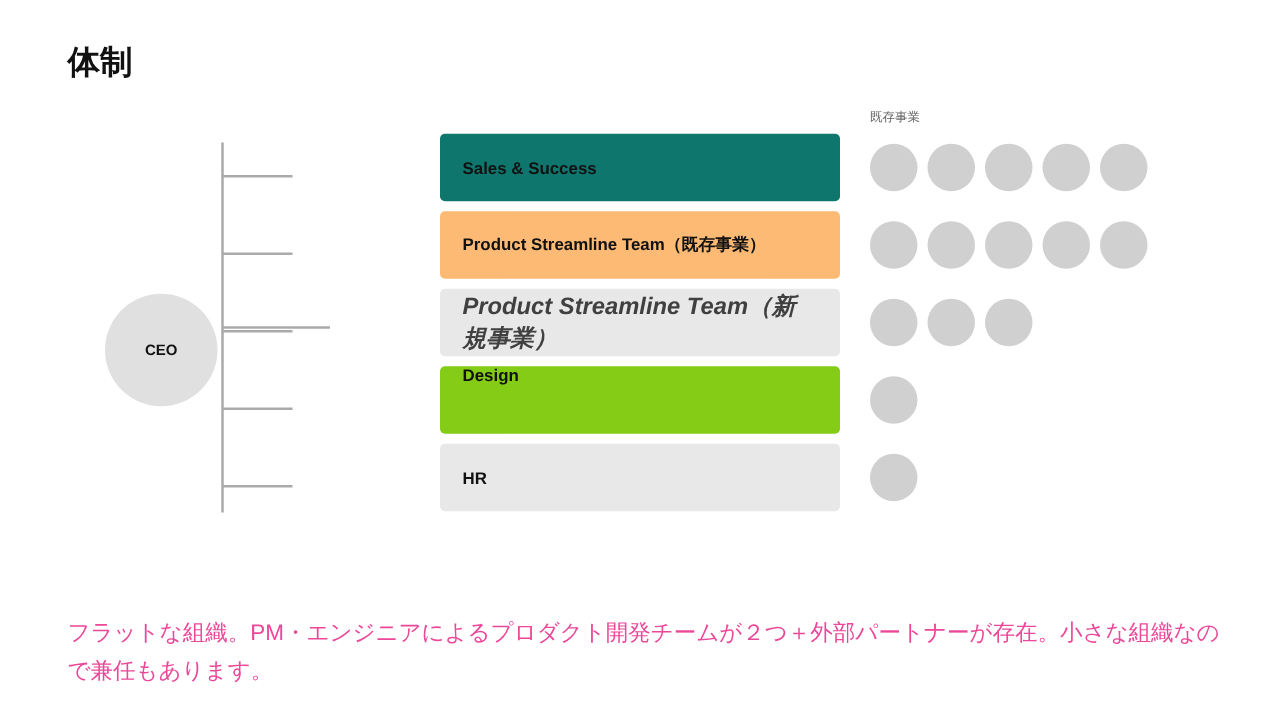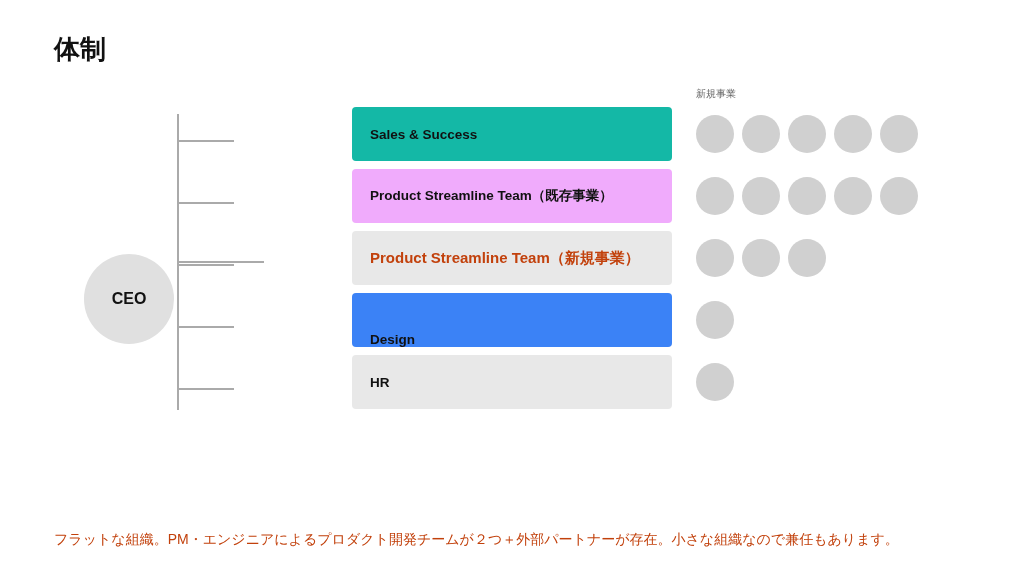--- a/index.html
+++ b/index.html
@@ -40,34 +40,34 @@
       align-self: stretch;
     }
     .ceo-circle {
       width: 90px;
       height: 90px;
       border-radius: 50%;
       background: #e0e0e0;
       display: flex;
       align-items: center;
       justify-content: center;
-      font-size: 16px;
+      font-size: 12px;
       font-weight: 700;
       color: #111;
       position: absolute;
       left: 30px;
       top: 50%;
       transform: translateY(-50%);
       z-index: 2;
     }
     
     .footer-text {
       margin-top: 18px;
-      font-size: 14px;
-      color: #c2410c;
+      font-size: 18px;
+      color: #ec4899;
       line-height: 1.7;
     }
   </style>
 </head>
 <body>
 
 <div class="page">
   <div class="page-title">体制</div>
 
   <div class="main-content">
@@ -90,60 +90,60 @@
         <line x1="2" y1="240" x2="58" y2="240" stroke="#aaa" stroke-width="2"></line>
 
         <line x1="2" y1="302" x2="58" y2="302" stroke="#aaa" stroke-width="2"></line>
       </svg>
     </div>
 
     <div style="display:flex;flex-direction:column;margin-left:58px;">
 
       <div style="display:flex;align-items:center;margin-bottom:6px;">
         <div style="width:320px;"></div>
-        <div style="margin-left:24px;font-size:10px;color:#666;">新規事業</div>
+        <div style="margin-left:24px;font-size:10px;color:#666;">既存事業</div>
       </div>
 
       <div id="dept-rows">
           <div style="display: flex; align-items: center; margin-bottom: 8px;">
-            <div style="background: #14b8a6; border-radius: 4px; padding: 0px 18px; height: 54px; display: flex; align-items: center; width: 320px;">
+            <div style="background: #0f766e; border-radius: 4px; padding: 0px 18px; height: 54px; display: flex; align-items: center; width: 320px;">
               <span style="font-size: 13.5px; font-weight: 600; color: rgb(17, 17, 17);">Sales &amp; Success</span>
             </div>
             <div style="display: flex; align-items: center; gap: 8px; margin-left: 24px; height: 54px;">
               <div style="width: 38px; height: 38px; border-radius: 50%; background: rgb(208, 208, 208); flex-shrink: 0;"></div>
               <div style="width: 38px; height: 38px; border-radius: 50%; background: rgb(208, 208, 208); flex-shrink: 0;"></div>
               <div style="width: 38px; height: 38px; border-radius: 50%; background: rgb(208, 208, 208); flex-shrink: 0;"></div>
               <div style="width: 38px; height: 38px; border-radius: 50%; background: rgb(208, 208, 208); flex-shrink: 0;"></div>
               <div style="width: 38px; height: 38px; border-radius: 50%; background: rgb(208, 208, 208); flex-shrink: 0;"></div>
             </div>
           </div>
           <div style="display: flex; align-items: center; margin-bottom: 8px;">
-            <div style="background: #f0abfc; border-radius: 4px; padding: 0px 18px; height: 54px; display: flex; align-items: center; width: 320px;">
+            <div style="background: #fdba74; border-radius: 4px; padding: 0px 18px; height: 54px; display: flex; align-items: center; width: 320px;">
               <span style="font-size: 13.5px; font-weight: 600; color: rgb(17, 17, 17);">Product Streamline Team（既存事業）</span>
             </div>
             <div style="display: flex; align-items: center; gap: 8px; margin-left: 24px; height: 54px;">
               <div style="width: 38px; height: 38px; border-radius: 50%; background: rgb(208, 208, 208); flex-shrink: 0;"></div>
               <div style="width: 38px; height: 38px; border-radius: 50%; background: rgb(208, 208, 208); flex-shrink: 0;"></div>
               <div style="width: 38px; height: 38px; border-radius: 50%; background: rgb(208, 208, 208); flex-shrink: 0;"></div>
               <div style="width: 38px; height: 38px; border-radius: 50%; background: rgb(208, 208, 208); flex-shrink: 0;"></div>
               <div style="width: 38px; height: 38px; border-radius: 50%; background: rgb(208, 208, 208); flex-shrink: 0;"></div>
             </div>
           </div>
           <div style="display: flex; align-items: center; margin-bottom: 8px;">
             <div style="background: rgb(232, 232, 232); border-radius: 4px; padding: 0px 18px; height: 54px; display: flex; align-items: center; width: 320px;">
-              <span style="font-size: 15px; font-weight: 600; color: #c2410c;">Product Streamline Team（新規事業）</span>
+              <span style="font-size: 19px; font-weight: 600; color: #404040; font-style: italic;">Product Streamline Team（新規事業）</span>
             </div>
             <div style="display: flex; align-items: center; gap: 8px; margin-left: 24px; height: 54px;">
               <div style="width: 38px; height: 38px; border-radius: 50%; background: rgb(208, 208, 208); flex-shrink: 0;"></div>
               <div style="width: 38px; height: 38px; border-radius: 50%; background: rgb(208, 208, 208); flex-shrink: 0;"></div>
               <div style="width: 38px; height: 38px; border-radius: 50%; background: rgb(208, 208, 208); flex-shrink: 0;"></div>
             </div>
           </div>
           <div style="display: flex; align-items: center; margin-bottom: 8px;">
-            <div style="background: #3b82f6; border-radius: 4px; padding: 0px 18px; height: 54px; display: flex; align-items: flex-end; width: 320px;">
+            <div style="background: #84cc16; border-radius: 4px; padding: 0px 18px; height: 54px; display: flex; align-items: flex-start; width: 320px;">
               <span style="font-size: 13.5px; font-weight: 600; color: rgb(17, 17, 17);">Design</span>
             </div>
             <div style="display: flex; align-items: center; gap: 8px; margin-left: 24px; height: 54px;">
               <div style="width: 38px; height: 38px; border-radius: 50%; background: rgb(208, 208, 208); flex-shrink: 0;"></div>
             </div>
           </div>
           <div style="display: flex; align-items: flex-end; margin-bottom: 8px;">
             <div style="background: rgb(232, 232, 232); border-radius: 4px; padding: 0px 18px; height: 54px; display: flex; align-items: center; width: 320px;">
               <span style="font-size: 13.5px; font-weight: 600; color: rgb(17, 17, 17);">HR</span>
             </div>

